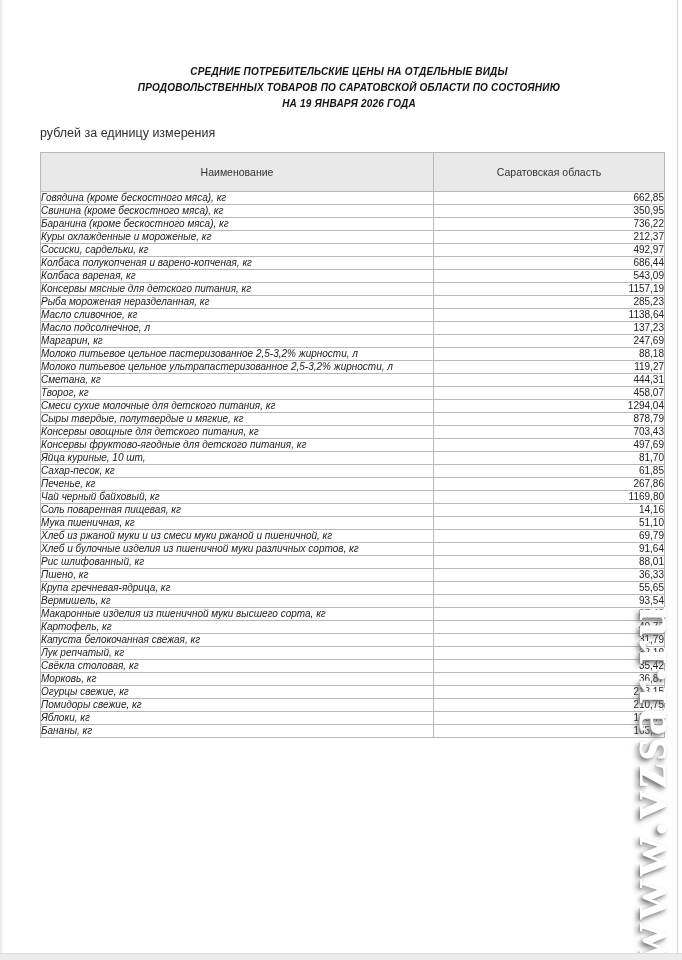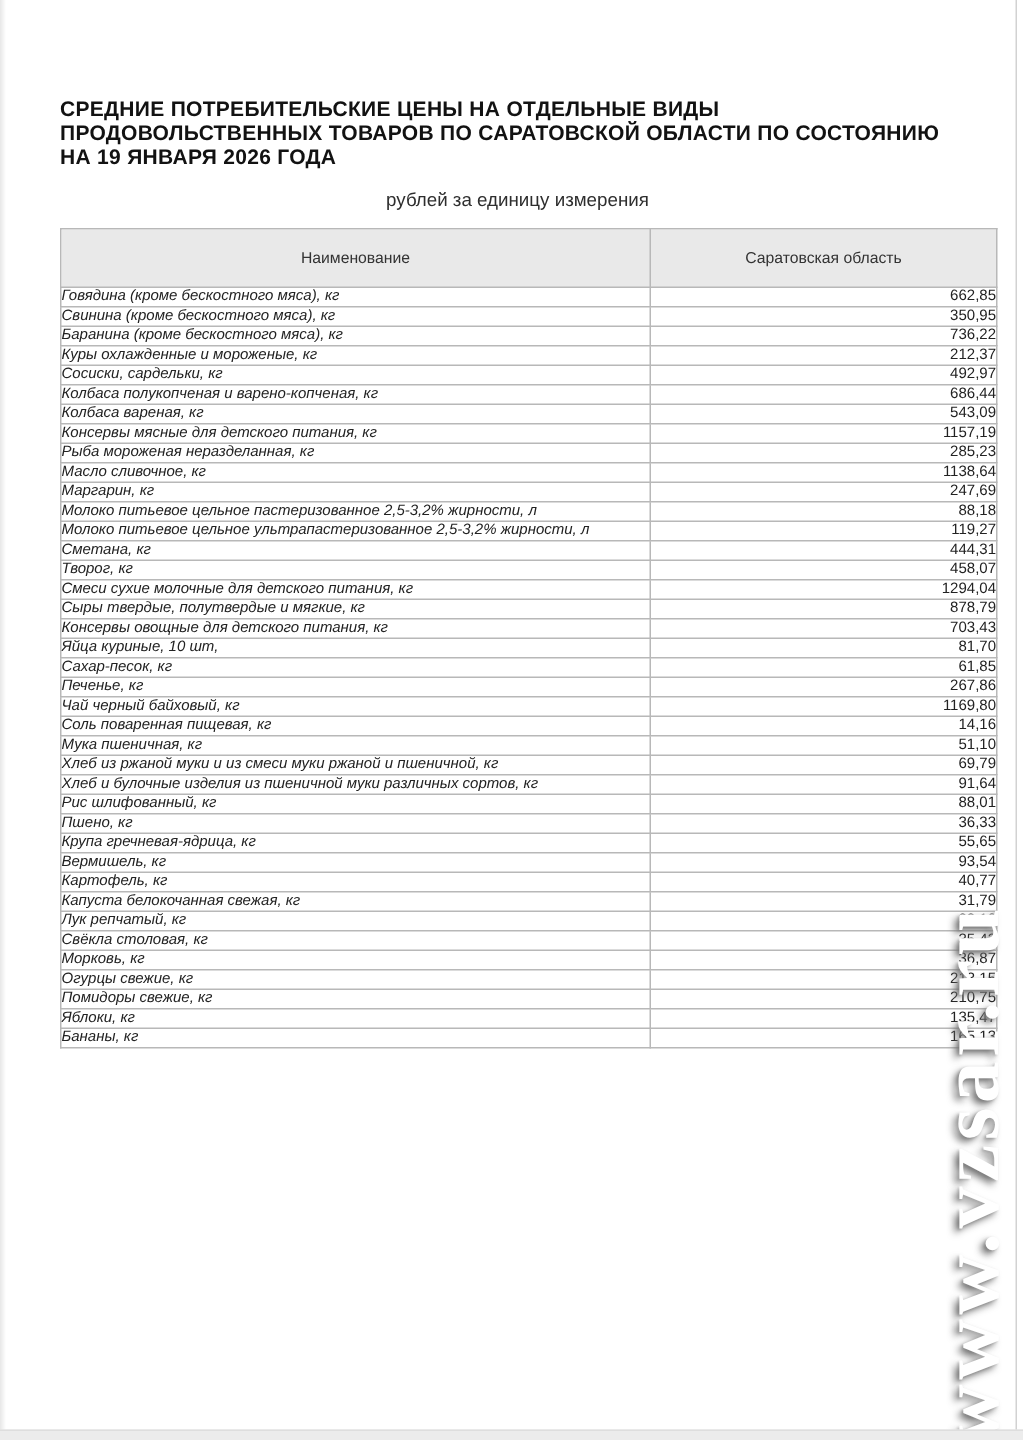--- a/index.html
+++ b/index.html
@@ -12,34 +12,35 @@
     position: relative;
     background: #ffffff;
     font-family: "Liberation Sans", "DejaVu Sans", sans-serif;
     overflow: hidden;
   }
   .title-block {
     position: absolute;
     left: 40px;
     top: 64px;
     width: 618px;
-    text-align: left;
+    text-align: center;
     font-weight: bold;
-    font-size: 14px;
+    font-size: 10px;
     line-height: 16px;
     color: #121212;
     letter-spacing: 0.2px;
     z-index: 2;
+    font-style: italic;
   }
   .units-note {
     position: absolute;
     left: 40px;
     top: 126px;
     width: 610px;
-    text-align: center;
+    text-align: left;
     font-size: 12.5px;
     color: #2e2e2e;
     z-index: 2;
   }
   table.price-table {
     position: absolute;
     left: 40px;
     top: 152px;
     width: 618px;
     border-collapse: collapse;
@@ -181,20 +182,24 @@
   <tr>
     <td class="cell-name">Рыба мороженая неразделанная, кг</td>
     <td class="cell-price">285,23</td>
   </tr>
 
   <tr>
     <td class="cell-name">Масло сливочное, кг</td>
     <td class="cell-price">1138,64</td>
   </tr>
 
+  <tr>
+    <td class="cell-name">Масло подсолнечное, л</td>
+    <td class="cell-price">137,23</td>
+  </tr>
 
   <tr>
     <td class="cell-name">Маргарин, кг</td>
     <td class="cell-price">247,69</td>
   </tr>
 
   <tr>
     <td class="cell-name">Молоко питьевое цельное пастеризованное 2,5-3,2% жирности, л</td>
     <td class="cell-price">88,18</td>
   </tr>
@@ -223,20 +228,24 @@
   <tr>
     <td class="cell-name">Сыры твердые, полутвердые и мягкие, кг</td>
     <td class="cell-price">878,79</td>
   </tr>
 
   <tr>
     <td class="cell-name">Консервы овощные для детского питания, кг</td>
     <td class="cell-price">703,43</td>
   </tr>
 
+  <tr>
+    <td class="cell-name">Консервы фруктово-ягодные для детского питания, кг</td>
+    <td class="cell-price">497,69</td>
+  </tr>
 
   <tr>
     <td class="cell-name">Яйца куриные, 10 шт,</td>
     <td class="cell-price">81,70</td>
   </tr>
 
   <tr>
     <td class="cell-name">Сахар-песок, кг</td>
     <td class="cell-price">61,85</td>
   </tr>
@@ -284,20 +293,24 @@
   <tr>
     <td class="cell-name">Крупа гречневая-ядрица, кг</td>
     <td class="cell-price">55,65</td>
   </tr>
 
   <tr>
     <td class="cell-name">Вермишель, кг</td>
     <td class="cell-price">93,54</td>
   </tr>
 
+  <tr>
+    <td class="cell-name">Макаронные изделия из пшеничной муки высшего сорта, кг</td>
+    <td class="cell-price">87,49</td>
+  </tr>
 
   <tr>
     <td class="cell-name">Картофель, кг</td>
     <td class="cell-price">40,77</td>
   </tr>
 
   <tr>
     <td class="cell-name">Капуста белокочанная свежая, кг</td>
     <td class="cell-price">31,79</td>
   </tr>

